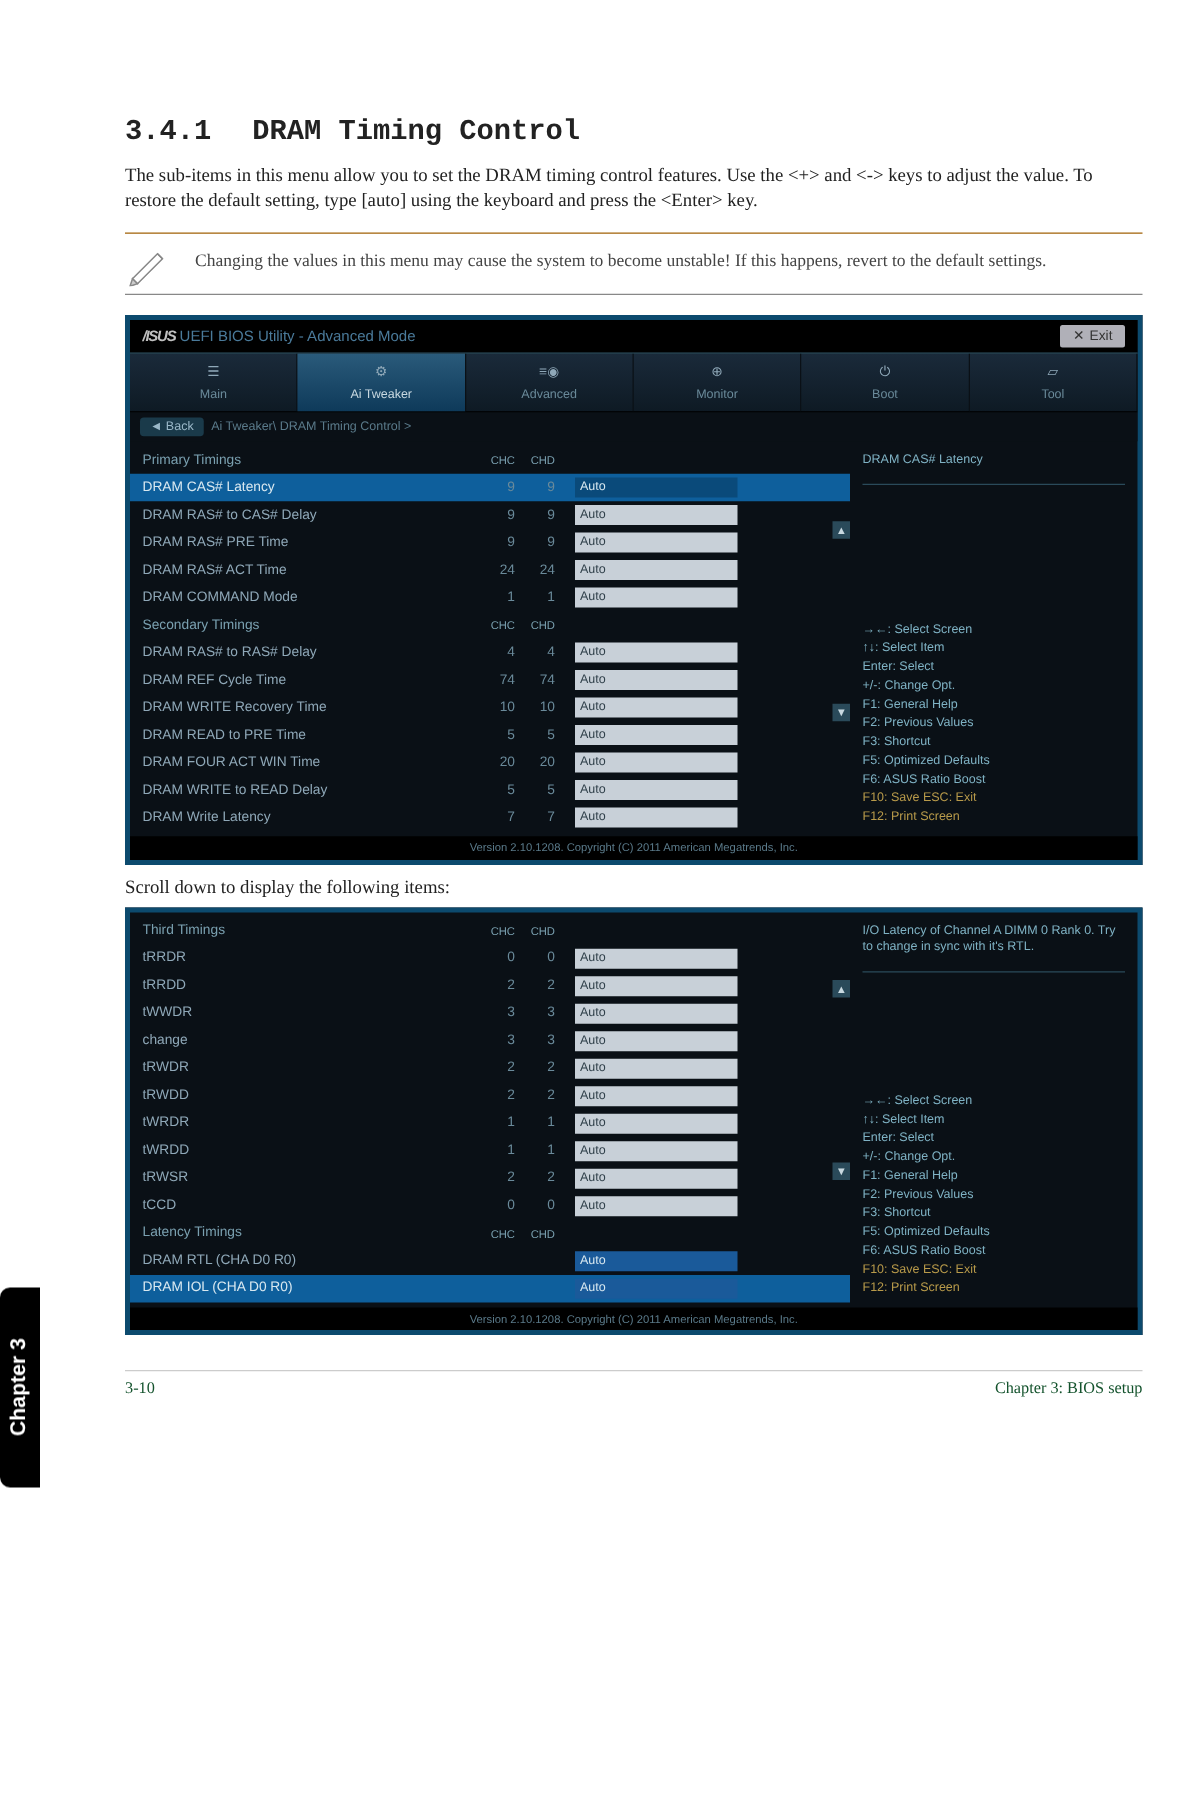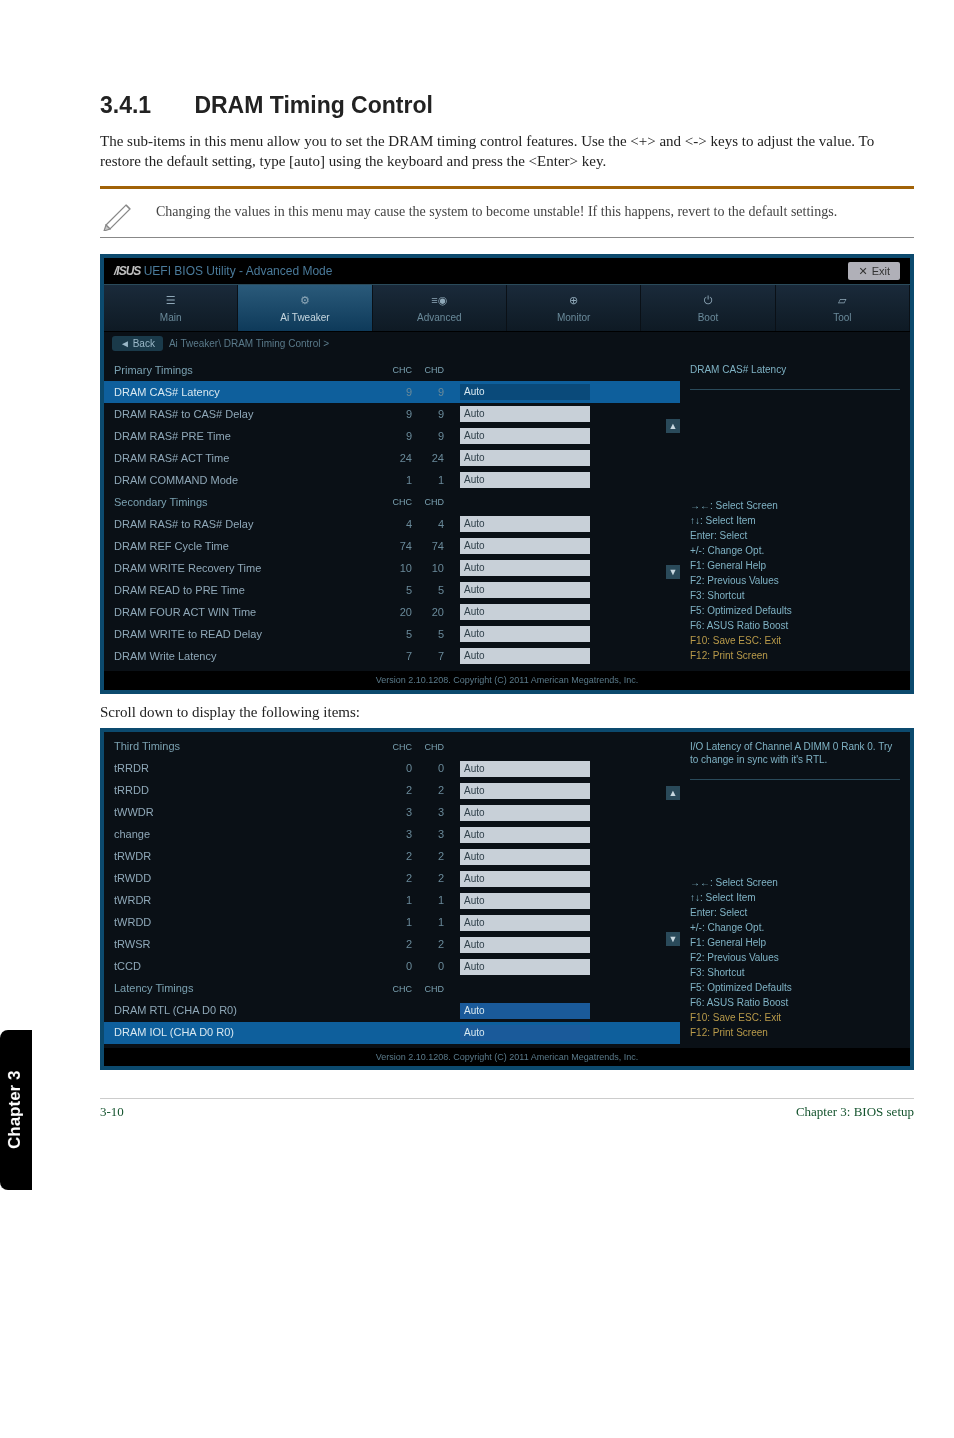--- a/index.html
+++ b/index.html
@@ -5,24 +5,24 @@
   :root{
     --bg:#fff;--page-txt:#222;--note:#333;
     --bios-dark:#0e161c;--bios-panel:#152231;--bios-blue:#1a2e44;
     --bios-txt:#8fa8b8;--bios-cyan:#6fb6c8;--bios-teal:#0e7a8c;
     --bios-sel:#0e5f9c;--bios-hdr:#2a3a4a;--bios-field:#0a1820;
     --bios-input:#c8d0d8;--bios-hint:#7fb2c4;--bios-gold:#b89a4a;
   }
   *{box-sizing:border-box;margin:0;padding:0}
   body{font-family:"Times New Roman",serif;color:var(--page-txt);background:#fff;width:954px;margin:0 auto;padding:90px 40px 30px 100px;font-size:15px;line-height:1.35}
   .side-tab{position:fixed;left:0;top:1030px;width:32px;height:160px;background:#000;color:#fff;writing-mode:vertical-rl;transform:rotate(180deg);text-align:center;font-family:Arial,sans-serif;font-weight:bold;font-size:17px;padding:8px 4px;border-radius:0 8px 8px 0}
-  h1{font-family:Liberation Sans, sans-serif;font-size:23px;font-weight:bold;margin-bottom:10px}
+  h1{font-family:Liberation Mono, monospace;font-size:23px;font-weight:bold;margin-bottom:10px}
   h1 .num{display:inline-block;width:88px}
   .body-p{margin-bottom:12px}
-  .note-wrap{border-top:3px solid #a16207;border-bottom:1px solid #888;margin:14px 0 16px;display:flex;align-items:center;gap:20px;padding:6px 0}
+  .note-wrap{border-top:1px solid #a16207;border-bottom:1px solid #888;margin:14px 0 16px;display:flex;align-items:center;gap:20px;padding:6px 0}
   .note-ico{width:36px;height:36px;flex:0 0 36px}
   .note-ico svg{width:100%;height:100%}
   .note-txt{font-size:14px;color:#444}
   .bios{font-family:"Arial","Segoe UI",sans-serif;font-size:11px;color:var(--bios-txt);background:#0a1016;border:4px solid #0c4a6e;margin-bottom:8px}
   .bios-top{background:#000;display:flex;align-items:center;justify-content:space-between;padding:4px 10px}
   .bios-title{color:#4a7a9a;font-size:12px}
   .bios-title .asus{font-style:italic;font-weight:bold;color:#c0c0c0;letter-spacing:-1px}
   .exit-btn{background:#b0b0b8;color:#333;padding:2px 10px;border-radius:2px;font-size:11px;display:flex;align-items:center;gap:4px}
   .tabbar{display:flex;background:linear-gradient(#1a2a3a,#0e1a24);border-top:1px solid #2a4a5a;border-bottom:1px solid #000}
   .tab{flex:1;text-align:center;padding:6px 0;color:#6a8a9a;border-right:1px solid #0a1016}

